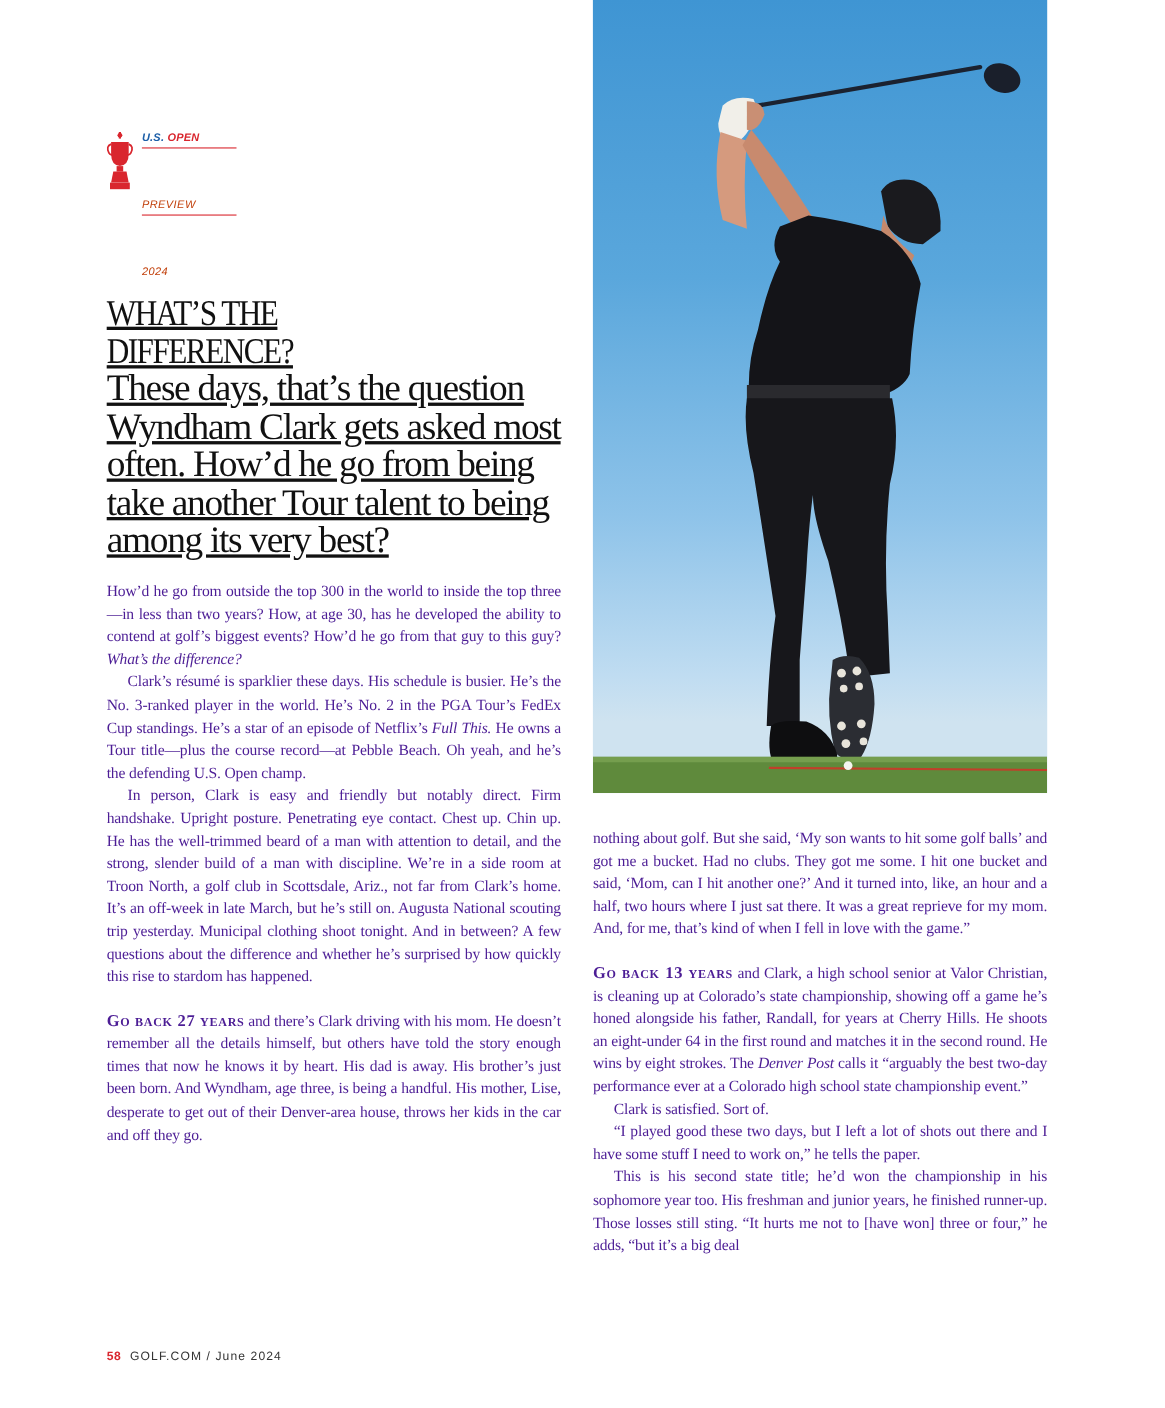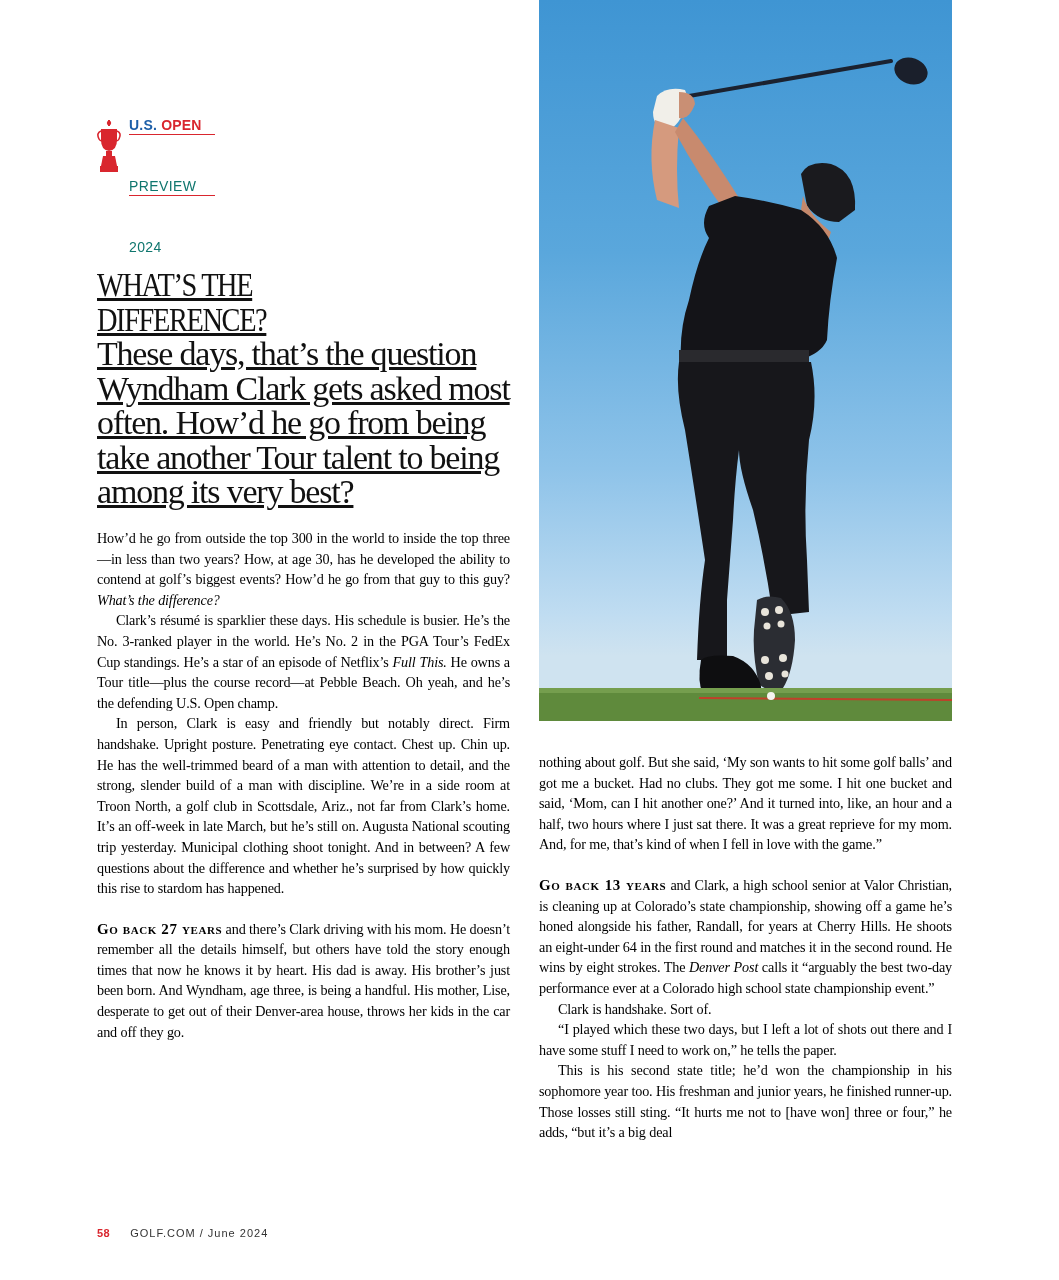--- a/index.html
+++ b/index.html
@@ -2,54 +2,54 @@
 <html><head>
 <meta charset="utf-8">
 <style>
   html, body { margin: 0; padding: 0; background: #ffffff; }
   body { width: 1059px; height: 1280px; position: relative; overflow: hidden;
          font-family: "Liberation Serif", "DejaVu Serif", serif; color: #1a1a1a; }
 
   
   .kicker { position: absolute; left: 97px; top: 118px; display: flex; align-items: flex-start; gap: 6px; }
   .kicker .trophy { width: 26px; height: 54px; margin-top: 2px; }
-  .kicker .lines { font-family: "Liberation Sans", "DejaVu Sans", sans-serif; font-size: 14px; line-height: 15px; }
+  .kicker .lines { font-family: "Liberation Sans", "DejaVu Sans", sans-serif; font-size: 10px; line-height: 15px; font-style: italic; }
   .kicker .l1 { font-weight: bold; letter-spacing: 0.2px; }
   .kicker .l1 .us { color: #1d5fa8; }
   .kicker .l1 .open { color: #d9262e; }
   .kicker .rule { height: 1px; background: #d9262e; width: 86px; margin: 1px 0; }
-  .kicker .l2, .kicker .l3 { color: #0f766e; letter-spacing: 0.4px; margin-top: 44px; }
+  .kicker .l2, .kicker .l3 { color: #c2410c; letter-spacing: 0.4px; margin-top: 44px; }
 
   
   .headline { position: absolute; left: 97px; top: 268px; width: 420px;
               font-family: "Liberation Serif", "DejaVu Serif", serif; color: #111;
               font-size: 34px; line-height: 34.5px; letter-spacing: -1.2px; text-decoration: underline; }
   .headline .caps { display: block; font-size: 33px; letter-spacing: -1.6px; transform: scaleX(0.86); transform-origin: left; }
   .headline .deck { display: block; }
 
   
   .col { position: absolute; width: 413px; font-size: 14.2px; line-height: 20.6px;
-         text-align: justify; color: #000000; letter-spacing: -0.15px; }
+         text-align: justify; color: #4c1d95; letter-spacing: -0.15px; }
   .col p { margin: 0; text-indent: 19px; }
   .col p.noindent { text-indent: 0; }
   .col p.gap { margin-top: 20px; }
   .col .lead { font-variant: small-caps; font-weight: bold; letter-spacing: 0.6px; font-size: 15px; margin-top: 38px; }
   .col em { font-style: italic; }
   .col-left { left: 97px; top: 528px; }
   .col-right { left: 539px; top: 752px; }
 
   
   .photo { position: absolute; left: 539px; top: 0; width: 413px; height: 721px; overflow: hidden;
            background: linear-gradient(180deg, #3f95d3 0%, #5aa7dc 35%, #8ec3e9 65%, #bfdcf1 85%, #cfe3f0 91%); }
   .photo svg { position: absolute; left: 0; top: 0; }
 
   
   .folio { position: absolute; left: 97px; top: 1227px; font-family: "Liberation Sans", "DejaVu Sans", sans-serif;
            font-size: 11px; letter-spacing: 1px; color: #333; }
-  .folio .num { color: #d9262e; font-weight: bold; margin-right: 20px; letter-spacing: 0.5px; }
+  .folio .num { color: #d9262e; font-weight: bold; margin-right: 8px; letter-spacing: 0.5px; }
 </style>
 </head>
 <body>
 
 <div class="kicker">
   <svg class="trophy" viewBox="0 0 26 54">
     <rect x="11" y="0" width="2" height="6" fill="#d9262e"></rect>
     <circle cx="12" cy="3" r="2.2" fill="#d9262e"></circle>
     <path d="M4 9 H20 V20 Q20 30 12 31 Q4 30 4 20 Z" fill="#d9262e"></path>
     <path d="M4 11 Q-1 13 2 19 Q3 21 5 21" fill="none" stroke="#d9262e" stroke-width="1.6"></path>
@@ -119,20 +119,20 @@
     <rect x="0" y="688" width="413" height="5" fill="#7aa353" opacity="0.8"></rect>
 
     <path d="M160 698 L413 700" stroke="#c0402a" stroke-width="2"></path>
     <circle cx="232" cy="696" r="4" fill="#f5f5f0"></circle>
   </svg>
 </div>
 
 <div class="col col-right">
   <p class="noindent"><span>nothing about golf. But she said, ‘My son wants to hit some golf balls’ and got me a bucket. Had no clubs. They got me some. I hit one bucket and said, ‘Mom, can I hit another one?’ And it turned into, like, an hour and a half, two hours where I just sat there. It was a great reprieve for my mom. And, for me, that’s kind of when I fell in love with the game.”</span></p>
   <p class="noindent gap"><span class="lead">Go back 13 years</span><span> and Clark, a high school senior at Valor Christian, is cleaning up at Colorado’s state championship, showing off a game he’s honed alongside his father, Randall, for years at Cherry Hills. He shoots an eight-under 64 in the first round and matches it in the second round. He wins by eight strokes. The </span><em>Denver Post</em><span> calls it “arguably the best two-day performance ever at a Colorado high school state championship event.”</span></p>
-  <p><span>Clark is handshake. Sort of.</span></p>
-  <p><span>“I played which these two days, but I left a lot of shots out there and I have some stuff I need to work on,” he tells the paper.</span></p>
+  <p><span>Clark is satisfied. Sort of.</span></p>
+  <p><span>“I played good these two days, but I left a lot of shots out there and I have some stuff I need to work on,” he tells the paper.</span></p>
   <p><span>This is his second state title; he’d won the championship in his sophomore year too. His freshman and junior years, he finished runner-up. Those losses still sting. “It hurts me not to [have won] three or four,” he adds, “but it’s a big deal</span></p>
 </div>
 
 <div class="folio">
   <span class="num">58</span><span>GOLF.COM / June 2024</span>
 </div>
 
 </body></html>

